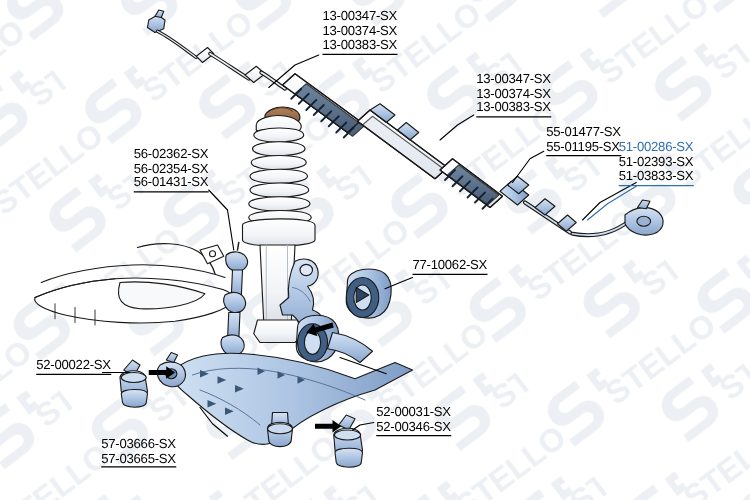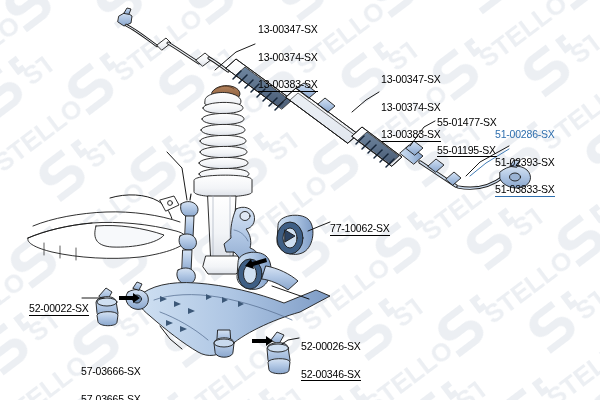--- a/index.html
+++ b/index.html
@@ -26,21 +26,21 @@
   }
   .callout{
     position:absolute;
     font-family:"Liberation Sans", sans-serif;
     font-size:10.5px;
     line-height:11.6px;
     color:#000000;
     white-space:nowrap;
     letter-spacing:-0.2px;
   }
-  .callout .ln{display:block;margin-top:16px;}
+  .callout .ln{display:block;}
   .callout.hl .ln.blue{color:#2f6fae;}
   .callout.ul{
     border-bottom:1px solid #000000;
     padding-bottom:0px;
   }
   .callout.ulblue{
     border-bottom:1px solid #2f6fae;
   }
 </style>
 </head>
@@ -338,32 +338,37 @@
     <span class="ln">55-01477-SX</span>
     <span class="ln">55-01195-SX</span>
   </div>
 
   <div class="callout hl ulblue" style="left:495px;top:113px;">
     <span class="ln blue">51-00286-SX</span>
     <span class="ln">51-02393-SX</span>
     <span class="ln">51-03833-SX</span>
   </div>
 
+  <div class="callout ul" style="left:107px;top:118px;">
+    <span class="ln">56-02362-SX</span>
+    <span class="ln">56-02354-SX</span>
+    <span class="ln">56-01431-SX</span>
+  </div>
 
   <div class="callout ul" style="left:330px;top:207px;text-align:right;">
     <span class="ln">77-10062-SX</span>
   </div>
 
 
   <div class="callout ul" style="left:29px;top:287px;">
     <span class="ln">52-00022-SX</span>
   </div>
 
   <div class="callout ul" style="left:301px;top:325px;">
-    <span class="ln">52-00026-SX</span>
+    <span class="ln">52-00031-SX</span>
     <span class="ln">52-00346-SX</span>
   </div>
 
   <div class="callout ul" style="left:81px;top:350px;">
     <span class="ln">57-03666-SX</span>
     <span class="ln">57-03665-SX</span>
   </div>
 
 </div>
 

